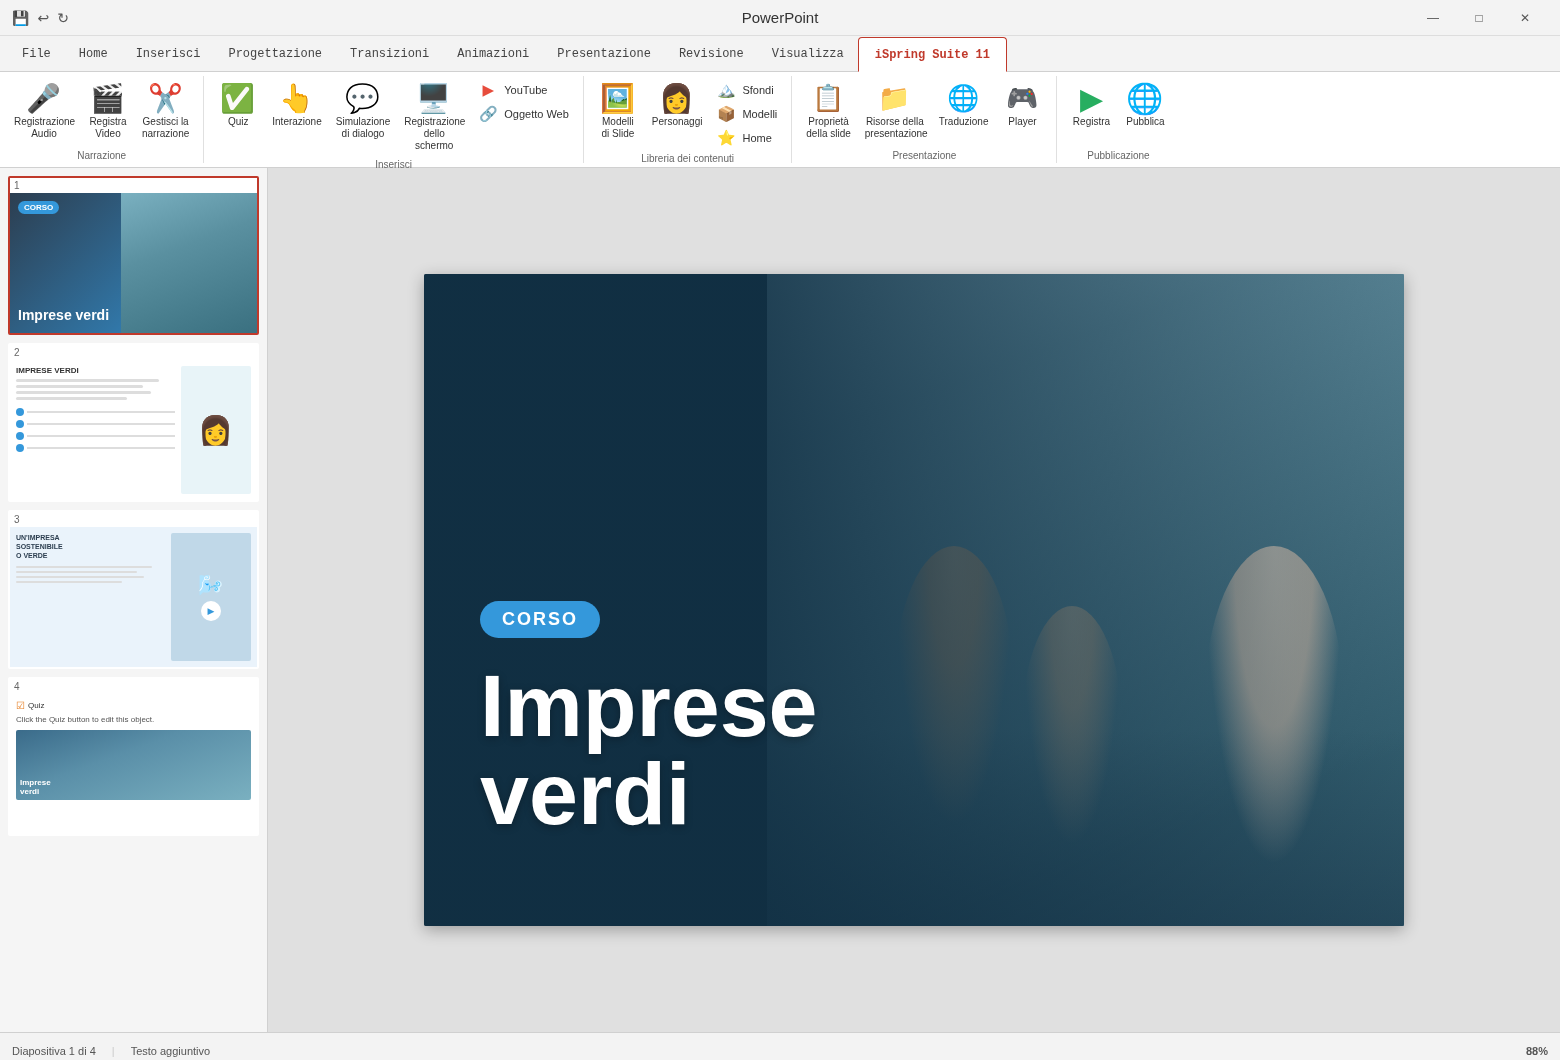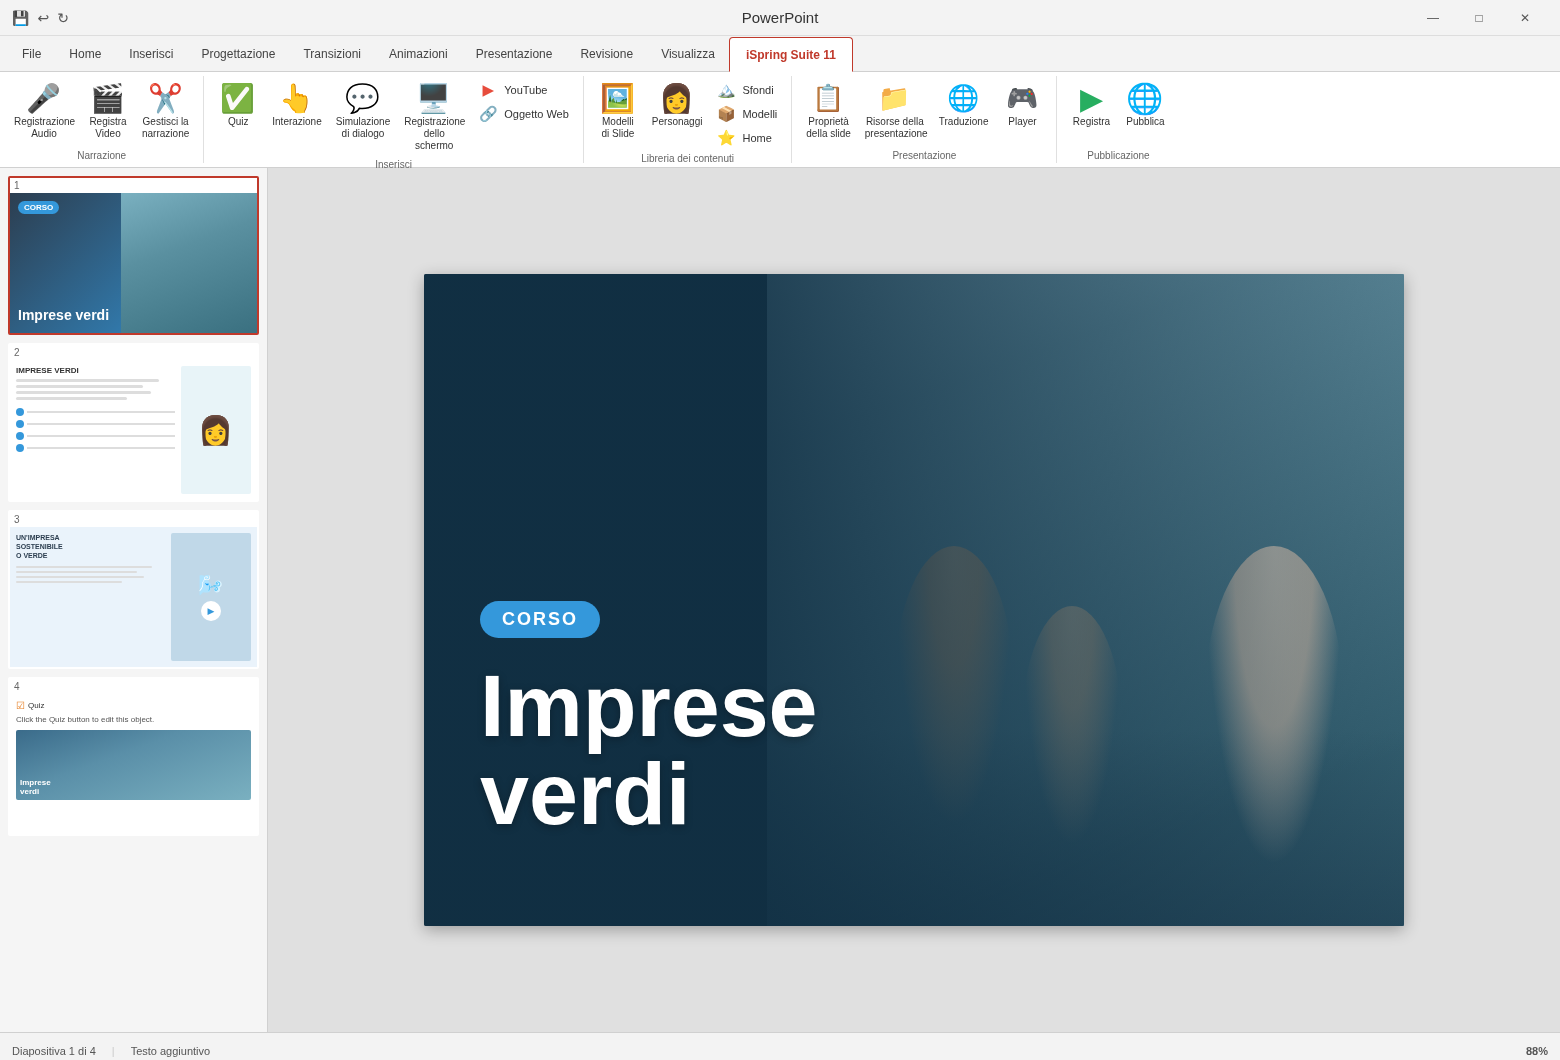--- a/index.html
+++ b/index.html
@@ -21,20 +21,21 @@
     .win-btn { width: 46px; height: 36px; display: flex; align-items: center; justify-content: center; cursor: pointer; font-size: 12px; color: #555; border: none; background: transparent; }
 
     
     .ribbon-tabs {
       background: #f3f3f3;
       display: flex;
       align-items: flex-end;
       padding: 0 8px;
       border-bottom: 1px solid #d0d0d0;
       height: 36px;
+      font-family: Liberation Mono, monospace;
     }
     .tab-item {
       padding: 8px 14px;
       font-size: 12px;
       color: #444;
       cursor: pointer;
       border-radius: 4px 4px 0 0;
       height: 100%;
       display: flex;
       align-items: center;

